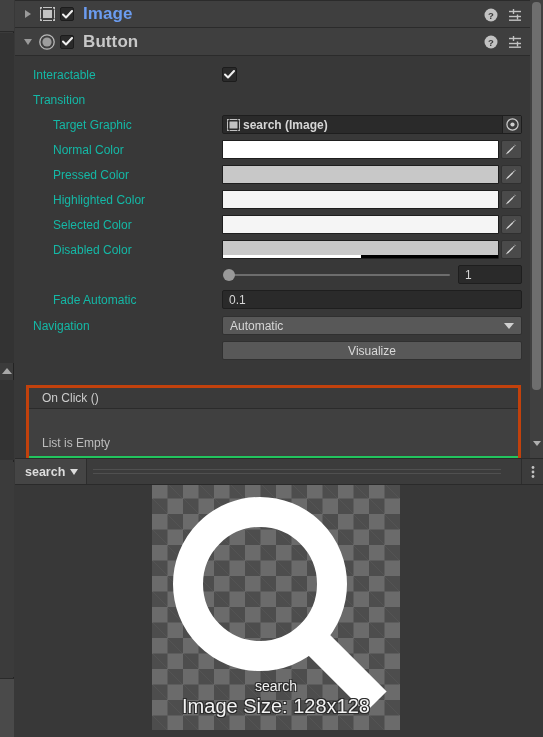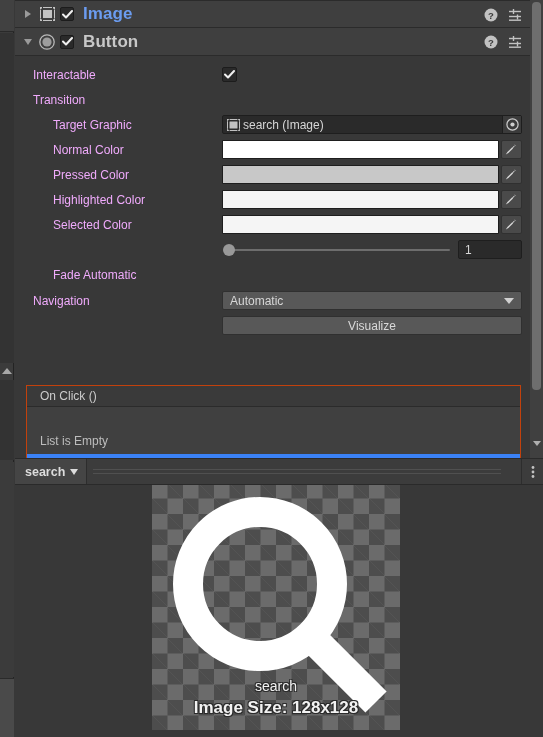--- a/index.html
+++ b/index.html
@@ -85,21 +85,21 @@
   }
   .hdr-icons > span { cursor:pointer; display:flex;align-items:center; }
 
   
   .prop {
     position: relative;
     height: 25px;
     display: flex; align-items: center;
   }
   .prop-label {
-    font-size: 12px; color: #f0abfc;
+    font-size: 12px; color: #14b8a6;
     padding-left: 18px;
     width: 207px;
     white-space: nowrap;
   }
   .prop-label.indent { padding-left: 38px; }
 
   .field-col { position: absolute; left: 207px; width: 300px; display:flex; align-items:center; }
 
   
   .dropdown {
@@ -121,20 +121,21 @@
   .objfield {
     width: 300px; height: 19px;
     background: #2a2a2a;
     border: 1px solid #1e1e1e;
     border-radius: 2px;
     display:flex;align-items:center;
     color:#d6d6d6;font-size:12px;
     padding-left: 4px;
     position: relative;
     cursor: pointer;
+    font-weight: bold;
   }
   .objfield .obj-txt { margin-left: 3px; }
   .objpick {
     position:absolute; right:0; top:0; width:19px;height:17px;
     background:#3b3b3b;
     display:flex;align-items:center;justify-content:center;
     border-left:1px solid #1e1e1e;
     cursor:pointer;
   }
 
@@ -198,22 +199,22 @@
     color:#d9d9d9; font-size:12px;
     display:flex;align-items:center;justify-content:center;
     cursor:pointer;
   }
 
   
   .onclick-box {
     position: absolute;
     left: 11px; top: 385px;
     width: 495px; height: 86px;
-    border: 1px solid #c2410c;
-    background: #3b82f6;
+    border: 3px solid #c2410c;
+    background: #22c55e;
     overflow: hidden;
   }
   .onclick-title {
     height: 21px; background:#3a3a3a;
     border-bottom:1px solid #2b2b2b;
     display:flex;align-items:center;
     color:#cccccc;font-size:12px;padding-left:13px;
   }
   .onclick-body { position:relative; height: 47px; background:#404040; }
   .onclick-empty {
@@ -281,21 +282,21 @@
   .glass { position:absolute; left:0; top:0; width:248px; height:247px; }
   .overlay-txt {
     position:absolute; left:0; right:0;
     text-align:center;
     color:#f2f2f2;
     text-shadow: 1px 1px 0 #2b2b2b, -1px 1px 0 #2b2b2b, 1px -1px 0 #2b2b2b, -1px -1px 0 #2b2b2b;
     font-family:"Liberation Sans", sans-serif;
     pointer-events:none;
   }
   .overlay-name { bottom:36px; font-size:14px; }
-  .overlay-size { bottom:12px; font-size:17px; font-weight:bold; }
+  .overlay-size { bottom:12px; font-size:20px; font-weight:normal; }
 </style>
 </head>
 <body>
 
 <div id="root">
 
   <div class="left-strip">
     <div class="seg-a"></div>
     <div class="seg-b"></div>
     <div class="seg-arrow"></div>
@@ -507,35 +508,55 @@
           </div>
           <div class="eyedrop">
             <svg width="13" height="13" viewBox="0 0 13 13">
                 <path d="M9.8 1.2 c .9 .9 .9 1.9 .2 2.6 L8.4 5.4 l-.8-.8 -4.6 4.6 -1.6 2.6 2.6-1.6 4.6-4.6 -.8-.8 1.6-1.6 c .7-.7 1.7-.7 2.6 .2z" fill="#d8d8d8" transform="translate(-0.6,-0.2)"></path>
               </svg>
           </div>
         </div>
       </div>
     </div>
 
+    <div class="prop">
+      <div class="prop-label indent">Disabled Color</div>
+      <div class="field-col">
+        <div class="colorfield">
+          <div class="swatch">
+            <div class="rgb" style="background:#C8C8C8"></div>
+            <div class="alpha-track"></div>
+            <div class="alpha-fill" id="disabled-alpha" style="width: 50%;"></div>
+          </div>
+          <div class="eyedrop">
+            <svg width="13" height="13" viewBox="0 0 13 13">
+                <path d="M9.8 1.2 c .9 .9 .9 1.9 .2 2.6 L8.4 5.4 l-.8-.8 -4.6 4.6 -1.6 2.6 2.6-1.6 4.6-4.6 -.8-.8 1.6-1.6 c .7-.7 1.7-.7 2.6 .2z" fill="#d8d8d8" transform="translate(-0.6,-0.2)"></path>
+              </svg>
+          </div>
+        </div>
+      </div>
+    </div>
 
     <div class="prop">
       <div class="field-col">
         <div class="sliderwrap">
           <div class="slider">
             <div class="track"></div>
             <div class="knob" id="cm-knob" style="left: calc(0% + 1px);"></div>
           </div>
           <div class="numfield">1</div>
         </div>
       </div>
     </div>
 
     <div class="prop">
       <div class="prop-label indent">Fade Automatic</div>
+      <div class="field-col">
+        <div class="textfield">0.1</div>
+      </div>
     </div>
 
     <div class="prop" style="margin-top:1px;">
       <div class="prop-label">Navigation</div>
       <div class="field-col">
         <div class="dropdown">
           <span>Automatic</span>
           <span class="dd-arrow"></span>
         </div>
       </div>

